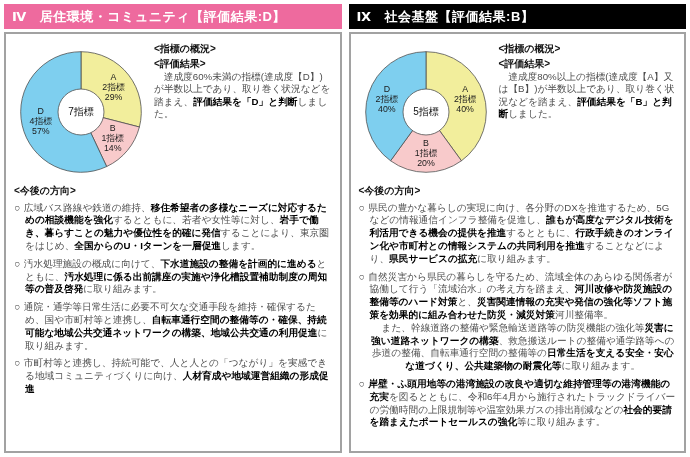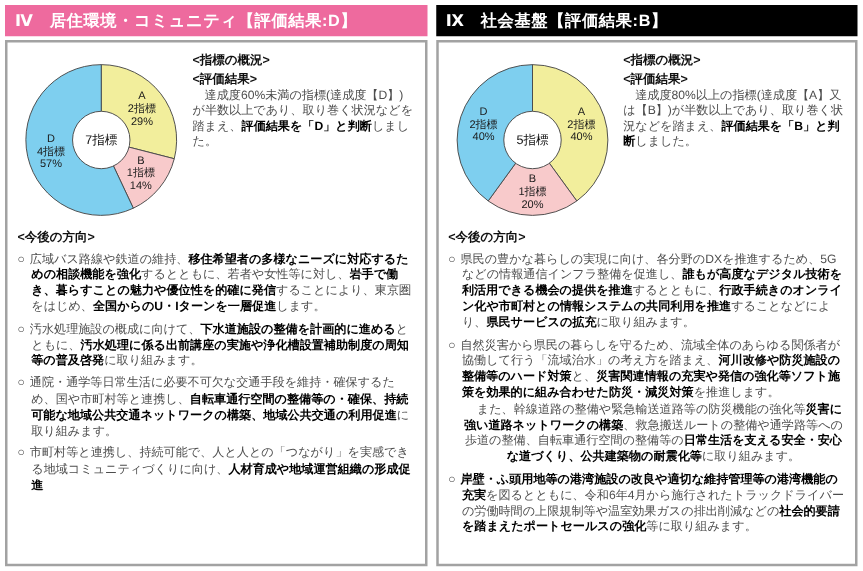--- a/index.html
+++ b/index.html
@@ -97,21 +97,21 @@
             <p class="sec-body"><span>　達成度80%以上の指標(達成度【A】又は【B】)が半数以上であり、取り巻く状況などを踏まえ、</span><span class="b">評価結果を「B」と判断</span><span>しました。</span></p>
           </div>
       </div>
       <div class="future">
         <div class="sec-heading">&lt;今後の方向&gt;</div>
         <div class="bullets">
             <div class="bullet">
               <p class="bullet-p"><span class="bullet-marker">○</span><span>県民の豊かな暮らしの実現に向け、各分野のDXを推進するため、5Gなどの情報通信インフラ整備を促進し、</span><span class="b">誰もが高度なデジタル技術を利活用できる機会の提供を推進</span><span>するとともに、</span><span class="b">行政手続きのオンライン化や市町村との情報システムの共同利用を推進</span><span>することなどにより、</span><span class="b">県民サービスの拡充</span><span>に取り組みます。</span></p>
             </div>
             <div class="bullet">
-              <p class="bullet-p"><span class="bullet-marker">○</span><span>自然災害から県民の暮らしを守るため、流域全体のあらゆる関係者が協働して行う「流域治水」の考え方を踏まえ、</span><span class="b">河川改修や防災施設の整備等のハード対策</span><span>と、</span><span class="b">災害関連情報の充実や発信の強化等ソフト施策を効果的に組み合わせた防災・減災対策</span><span>を推進します。</span></p>
+              <p class="bullet-p"><span class="bullet-marker">○</span><span>自然災害から県民の暮らしを守るため、流域全体のあらゆる関係者が協働して行う「流域治水」の考え方を踏まえ、</span><span class="b">河川改修や防災施設の整備等のハード対策</span><span>と、</span><span class="b">災害関連情報の充実や発信の強化等ソフト施策を効果的に組み合わせた防災・減災対策</span><span>河川整備率。</span></p>
               <p class="bullet-p cont"><span>　また、幹線道路の整備や緊急輸送道路等の防災機能の強化等</span><span class="b">災害に強い道路ネットワークの構築</span><span>、救急搬送ルートの整備や通学路等への歩道の整備、自転車通行空間の整備等の</span><span class="b">日常生活を支える安全・安心な道づくり、公共建築物の耐震化等</span><span>に取り組みます。</span></p>
             </div>
             <div class="bullet">
               <p class="bullet-p"><span class="bullet-marker">○</span><span class="b">岸壁・ふ頭用地等の港湾施設の改良や適切な維持管理等の港湾機能の充実</span><span>を図るとともに、令和6年4月から施行されたトラックドライバーの労働時間の上限規制等や温室効果ガスの排出削減などの</span><span class="b">社会的要請を踏まえたポートセールスの強化</span><span>等に取り組みます。</span></p>
             </div>
           </div>
       </div>
     </div>
   </section>
 </div>

